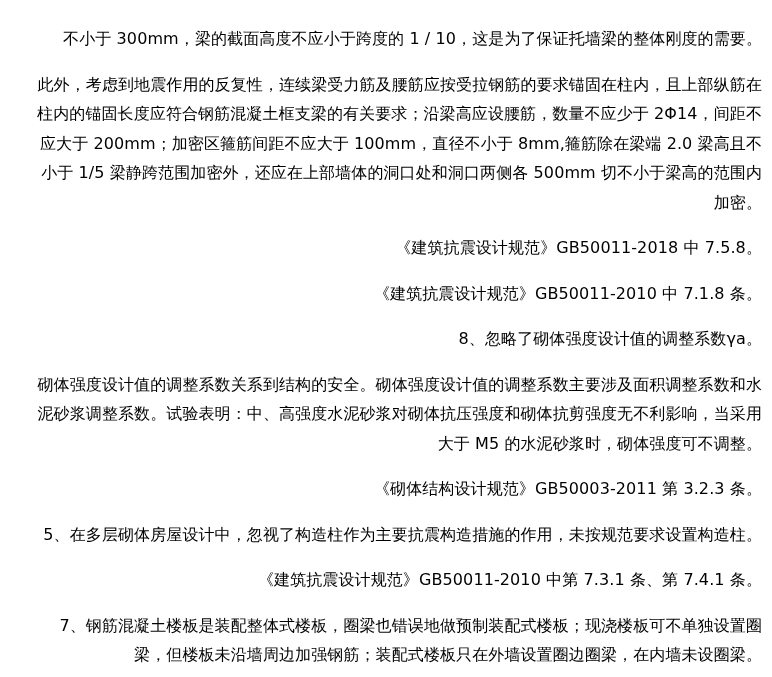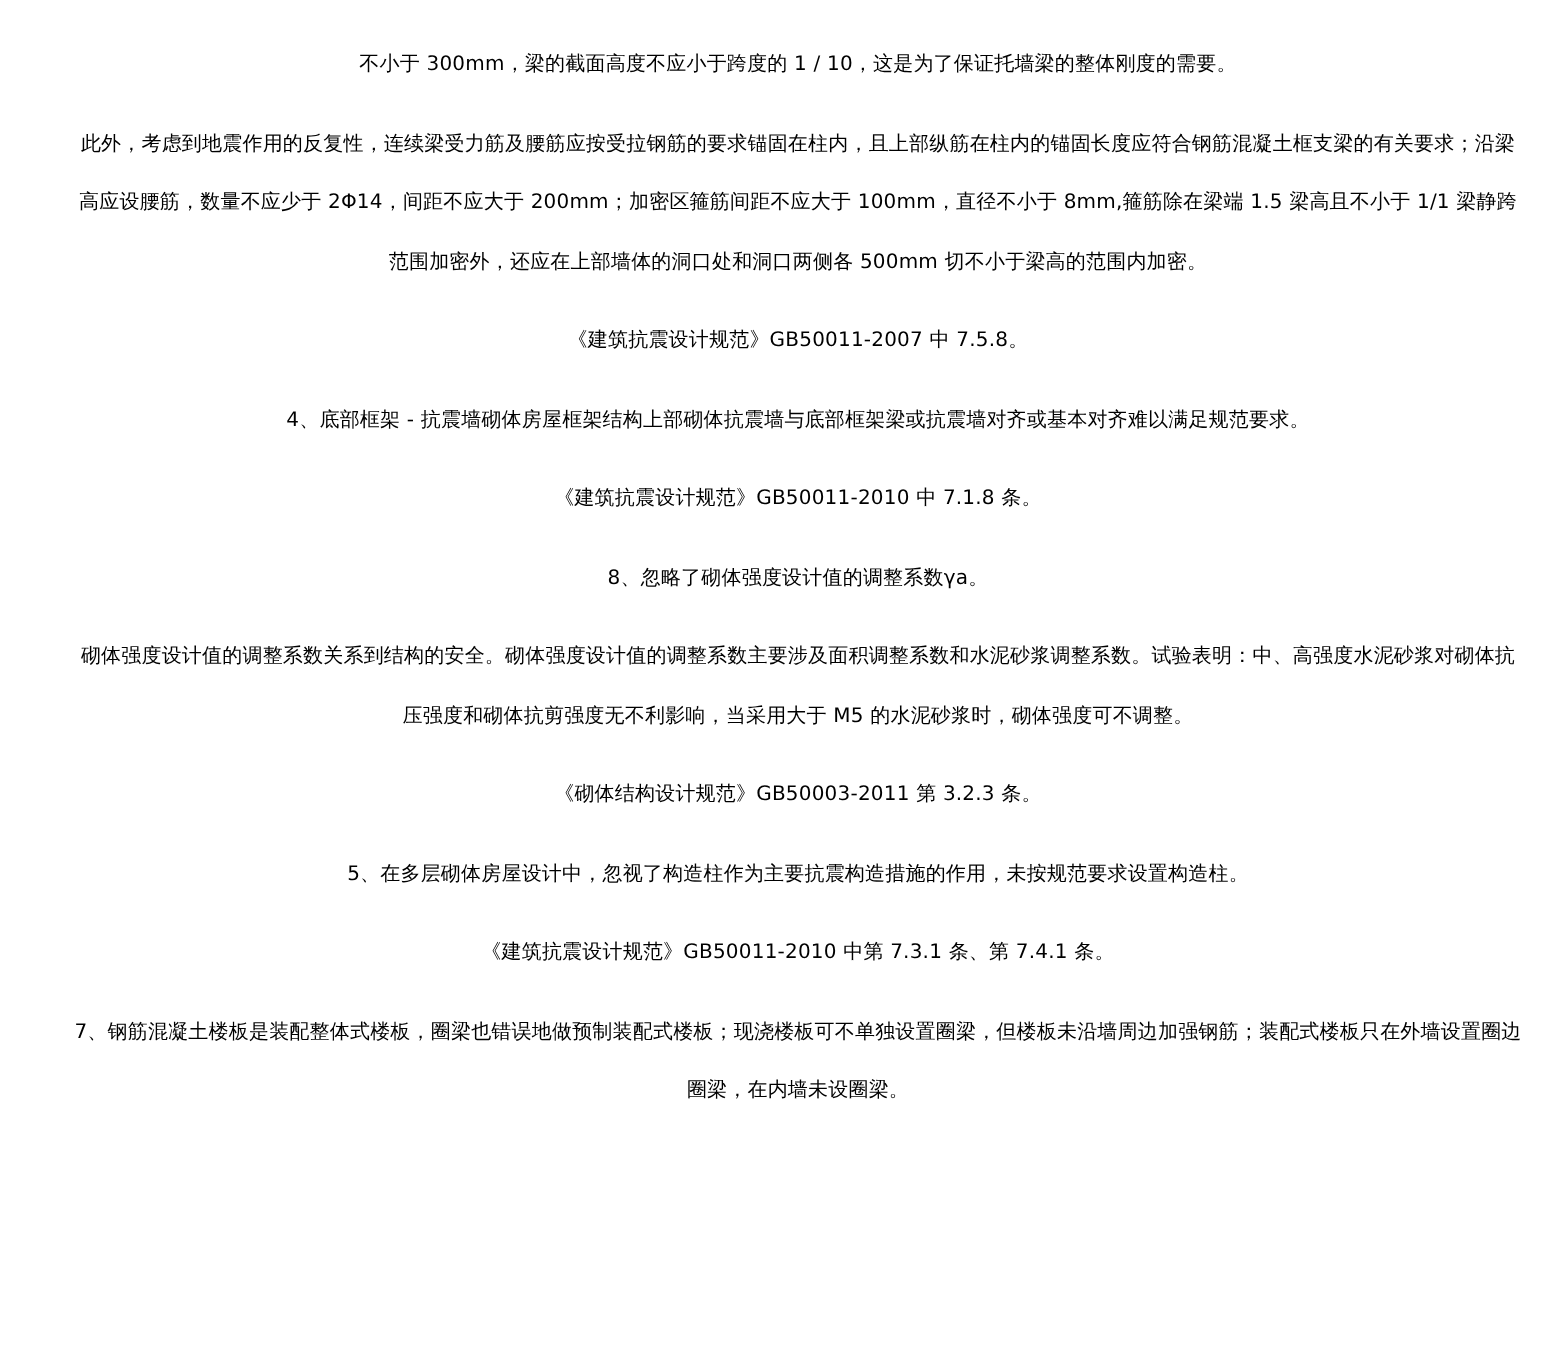--- a/index.html
+++ b/index.html
@@ -13,36 +13,35 @@
     overflow: hidden;
     font-family: "DejaVu Sans", "Liberation Sans", sans-serif;
   }
   #doc {
     box-sizing: border-box;
     width: 772px;
     padding: 8px 10px 0 36px;
     color: #000000;
   }
   .para {
-    font-size: 10px;
+    font-size: 16px;
     line-height: 29.5px;
-    text-align: center;
+    text-align: right;
     white-space: normal;
     letter-spacing: 0.1px;
     text-indent: 0;
   }
 </style>
 </head>
 <body>
 
 <div id="doc">
   <p class="para">不小于 300mm，梁的截面高度不应小于跨度的 1 / 10，这是为了保证托墙梁的整体刚度的需要。</p>
-  <p class="para">此外，考虑到地震作用的反复性，连续梁受力筋及腰筋应按受拉钢筋的要求锚固在柱内，且上部纵筋在柱内的锚固长度应符合钢筋混凝土框支梁的有关要求；沿梁高应设腰筋，数量不应少于 2Φ14，间距不应大于 200mm；加密区箍筋间距不应大于 100mm，直径不小于 8mm,箍筋除在梁端 1.5 梁高且不小于 1/1 梁静跨范围加密外，还应在上部墙体的洞口处和洞口两侧各 500mm 切不小于梁高的范围内加密。</p>
-  <p class="para">《建筑抗震设计规范》GB50011-2007 中 7.5.8。</p>
-  <p class="para">4、底部框架 - 抗震墙砌体房屋框架结构上部砌体抗震墙与底部框架梁或抗震墙对齐或基本对齐难以满足规范要求。</p>
+  <p class="para">此外，考虑到地震作用的反复性，连续梁受力筋及腰筋应按受拉钢筋的要求锚固在柱内，且上部纵筋在柱内的锚固长度应符合钢筋混凝土框支梁的有关要求；沿梁高应设腰筋，数量不应少于 2Φ14，间距不应大于 200mm；加密区箍筋间距不应大于 100mm，直径不小于 8mm,箍筋除在梁端 2.0 梁高且不小于 1/5 梁静跨范围加密外，还应在上部墙体的洞口处和洞口两侧各 500mm 切不小于梁高的范围内加密。</p>
+  <p class="para">《建筑抗震设计规范》GB50011-2018 中 7.5.8。</p>
   <p class="para">《建筑抗震设计规范》GB50011-2010 中 7.1.8 条。</p>
   <p class="para">8、忽略了砌体强度设计值的调整系数γa。</p>
   <p class="para">砌体强度设计值的调整系数关系到结构的安全。砌体强度设计值的调整系数主要涉及面积调整系数和水泥砂浆调整系数。试验表明：中、高强度水泥砂浆对砌体抗压强度和砌体抗剪强度无不利影响，当采用大于 M5 的水泥砂浆时，砌体强度可不调整。</p>
   <p class="para">《砌体结构设计规范》GB50003-2011 第 3.2.3 条。</p>
   <p class="para">5、在多层砌体房屋设计中，忽视了构造柱作为主要抗震构造措施的作用，未按规范要求设置构造柱。</p>
   <p class="para">《建筑抗震设计规范》GB50011-2010 中第 7.3.1 条、第 7.4.1 条。</p>
   <p class="para">7、钢筋混凝土楼板是装配整体式楼板，圈梁也错误地做预制装配式楼板；现浇楼板可不单独设置圈梁，但楼板未沿墙周边加强钢筋；装配式楼板只在外墙设置圈边圈梁，在内墙未设圈梁。</p>
 
 </div>
 

